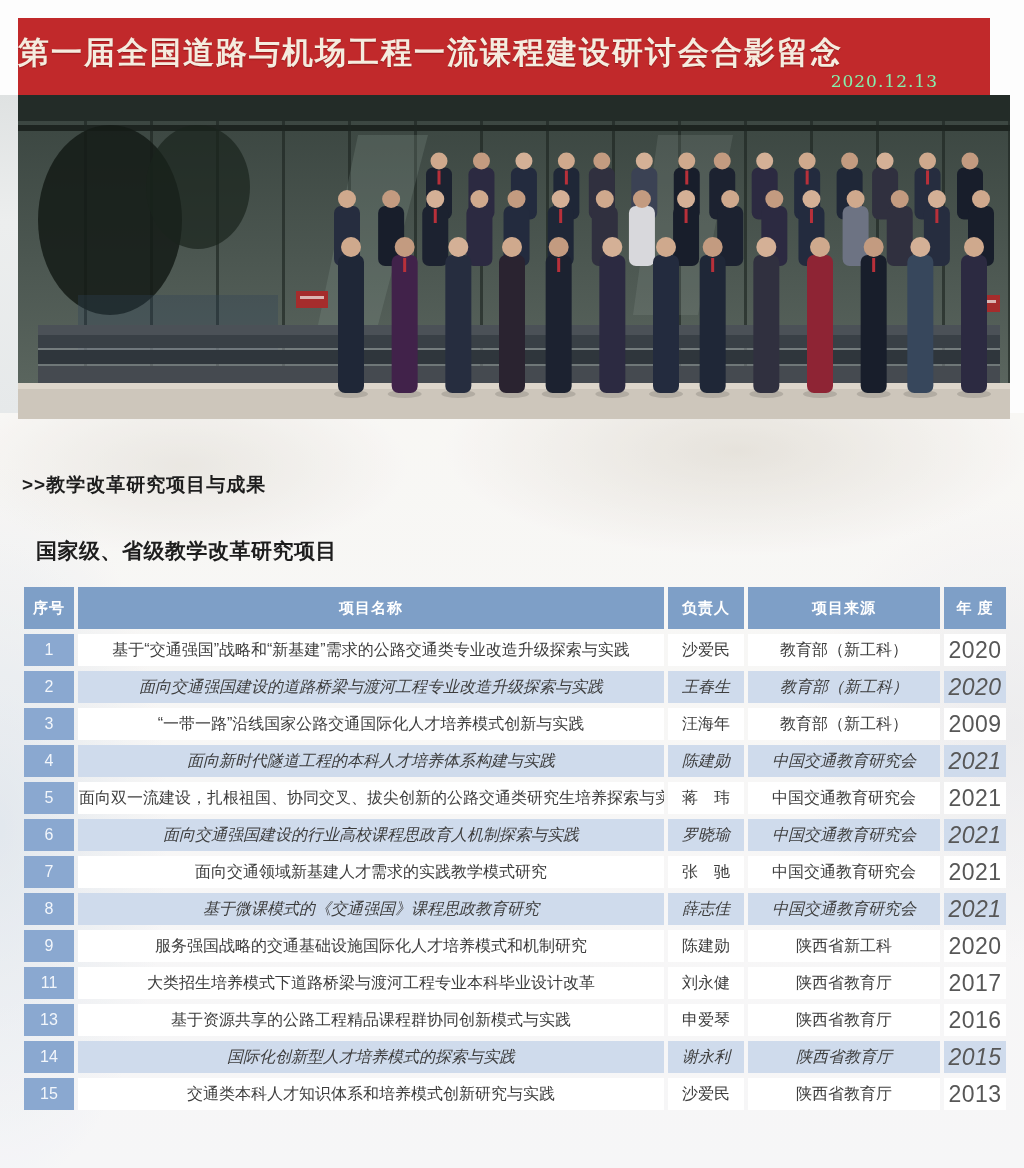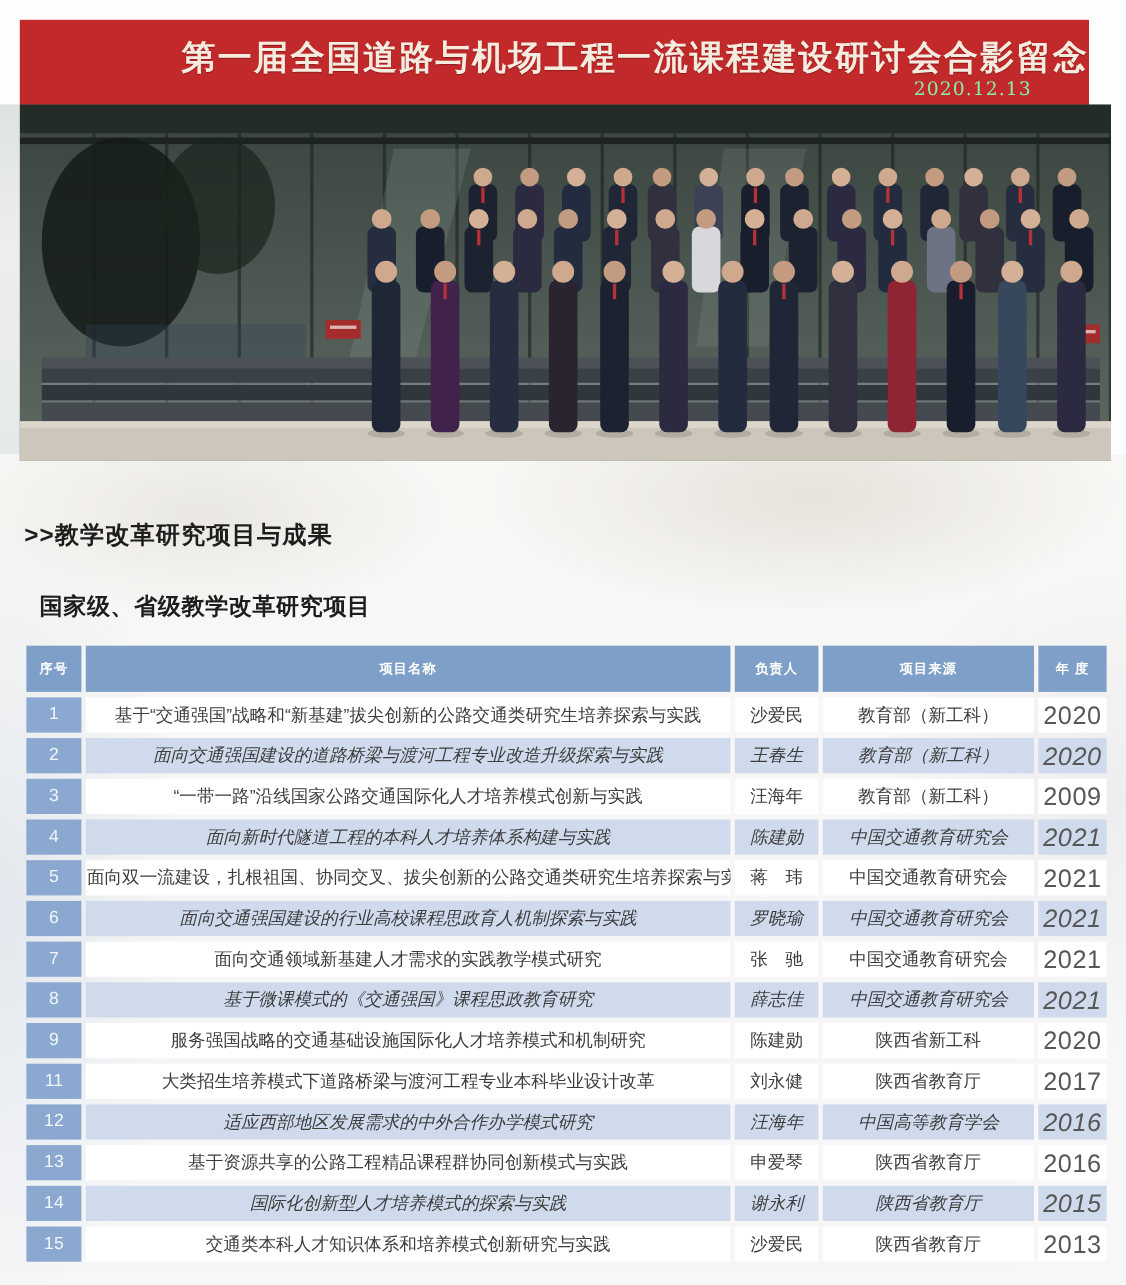--- a/index.html
+++ b/index.html
@@ -24,21 +24,21 @@
   }
   .left-strip{
     position:absolute;left:0;top:95px;width:18px;height:318px;
     background:linear-gradient(180deg,#dfe2e2,#eceeee 40%,#e6e9ea);
   }
 
   
   .banner{
     position:absolute;left:18px;top:18px;width:972px;height:78px;
     background:var(--banner-red,#c1292b);
-    display:flex;align-items:center;justify-content:flex-end;
+    display:flex;align-items:center;justify-content:flex-start;
   }
   .banner-title{
     color:#f5ecdf;
     font-family:"DejaVu Serif", serif;
     font-weight:bold;
     font-size:31px;
     letter-spacing:2px;
     white-space:nowrap;
     margin-top:-8px;
     text-shadow:0 1px 1px rgba(90,10,10,.45);
@@ -54,39 +54,39 @@
   
   .photo{
     position:absolute;left:18px;top:95px;width:992px;height:324px;
     overflow:hidden;background:#46514b;
   }
   .photo svg{display:block;}
 
   
   .section-heading{
     position:absolute;left:22px;top:472px;
-    font-size:22px;font-weight:bold;color:#1d1d1d;letter-spacing:1px;
+    font-size:19px;font-weight:bold;color:#1d1d1d;letter-spacing:1px;
   }
   .section-subheading{
     position:absolute;left:22px;top:537px;
     font-size:21px;font-weight:bold;color:#1d1d1d;letter-spacing:.5px;margin-left:14px;
   }
 
   
   .tbl-wrap{position:absolute;left:20px;top:582px;width:992px;}
   table.projects{
     width:990px;
     border-collapse:separate;
     border-spacing:4px 5px;
     table-layout:fixed;
   }
   table.projects th{
     background:var(--header-blue,#7e9fc7);
     color:#fff;
-    font-size:12px;font-weight:bold;
+    font-size:15px;font-weight:bold;
     height:40px;
     letter-spacing:1px;
     margin-left:43px;
   }
   table.projects td{
     height:30px;
     font-size:16px;
     text-align:center;
     color:#3d3d3d;
     overflow:hidden;white-space:nowrap;
@@ -314,21 +314,21 @@
           <th>序号</th>
           <th>项目名称</th>
           <th>负责人</th>
           <th>项目来源</th>
           <th>年 度</th>
         </tr>
       </thead>
       <tbody>
           <tr class="odd">
             <td class="num-cell">1</td>
-            <td class="name-cell">基于“交通强国”战略和“新基建”拔尖创新的公路交通类研究生培养探索与实践</td>
+            <td class="name-cell">基于“交通强国”战略和“新基建”需求的公路交通类专业改造升级探索与实践</td>
             <td class="leader-cell">沙爱民</td>
             <td class="source-cell">教育部（新工科）</td>
             <td class="year-cell">2020</td>
           </tr>
           <tr class="even">
             <td class="num-cell">2</td>
             <td class="name-cell">面向交通强国建设的道路桥梁与渡河工程专业改造升级探索与实践</td>
             <td class="leader-cell">王春生</td>
             <td class="source-cell">教育部（新工科）</td>
             <td class="year-cell">2020</td>
@@ -382,27 +382,20 @@
             <td class="source-cell">陕西省新工科</td>
             <td class="year-cell">2020</td>
           </tr>
           <tr class="odd">
             <td class="num-cell">11</td>
             <td class="name-cell">大类招生培养模式下道路桥梁与渡河工程专业本科毕业设计改革</td>
             <td class="leader-cell">刘永健</td>
             <td class="source-cell">陕西省教育厅</td>
             <td class="year-cell">2017</td>
           </tr>
-          <tr class="even">
-            <td class="num-cell">12</td>
-            <td class="name-cell">适应西部地区发展需求的中外合作办学模式研究</td>
-            <td class="leader-cell">汪海年</td>
-            <td class="source-cell">中国高等教育学会</td>
-            <td class="year-cell">2016</td>
-          </tr>
           <tr class="odd">
             <td class="num-cell">13</td>
             <td class="name-cell">基于资源共享的公路工程精品课程群协同创新模式与实践</td>
             <td class="leader-cell">申爱琴</td>
             <td class="source-cell">陕西省教育厅</td>
             <td class="year-cell">2016</td>
           </tr>
           <tr class="even">
             <td class="num-cell">14</td>
             <td class="name-cell">国际化创新型人才培养模式的探索与实践</td>

